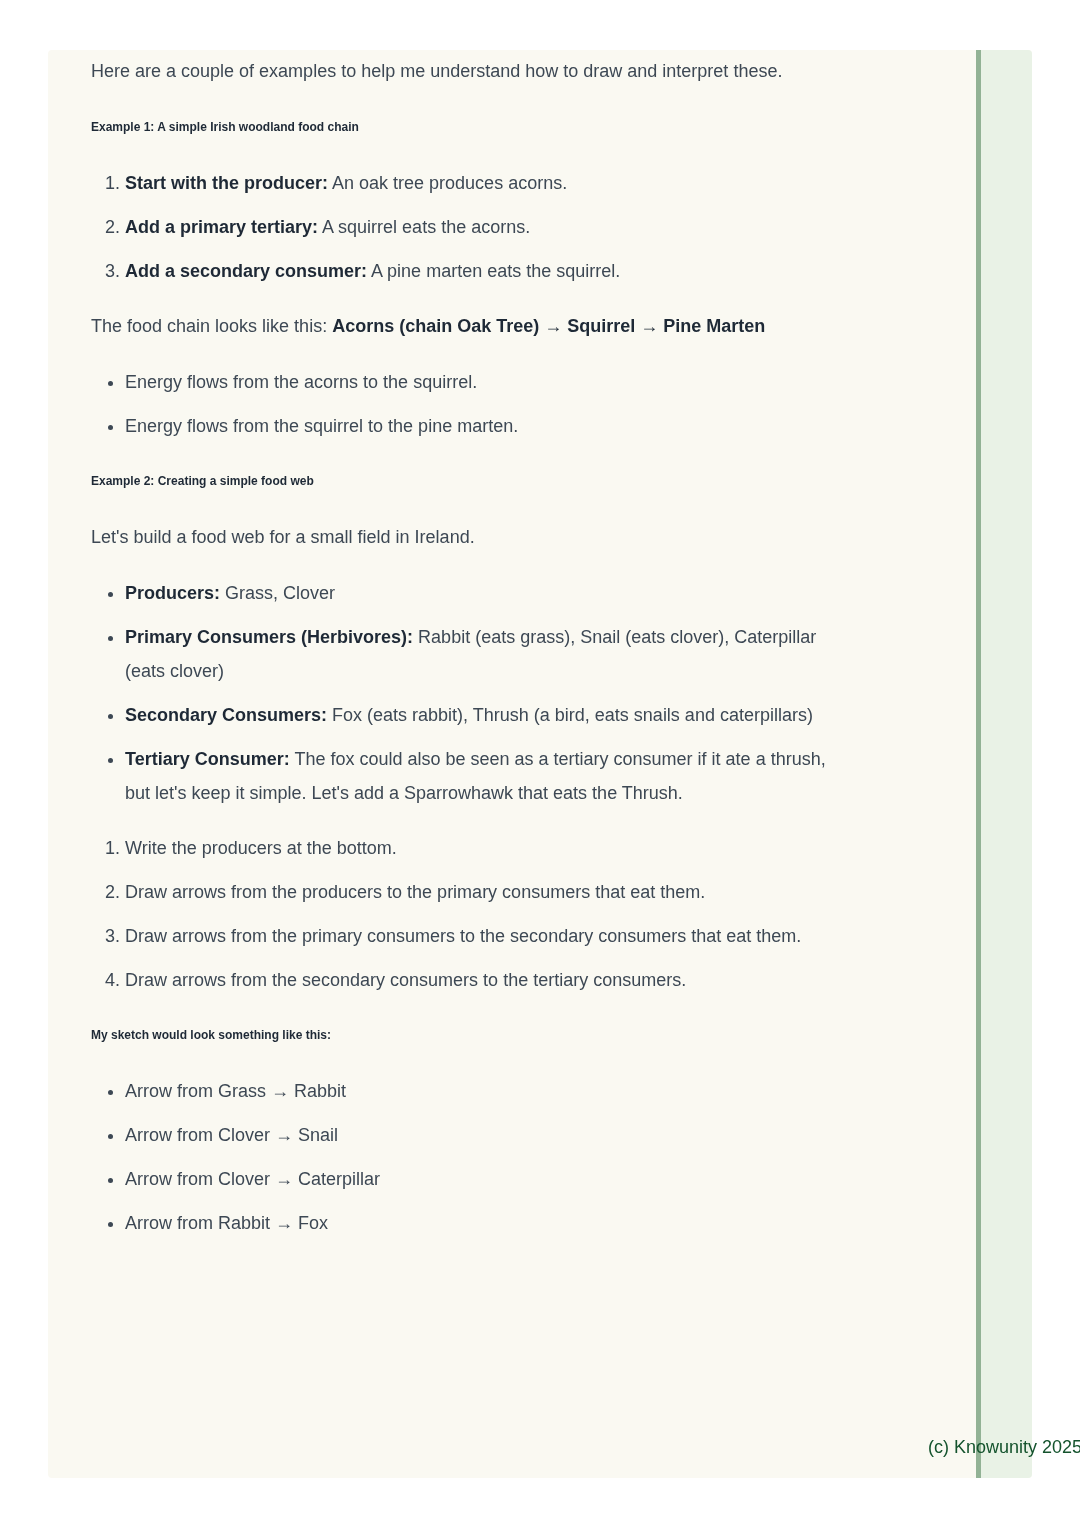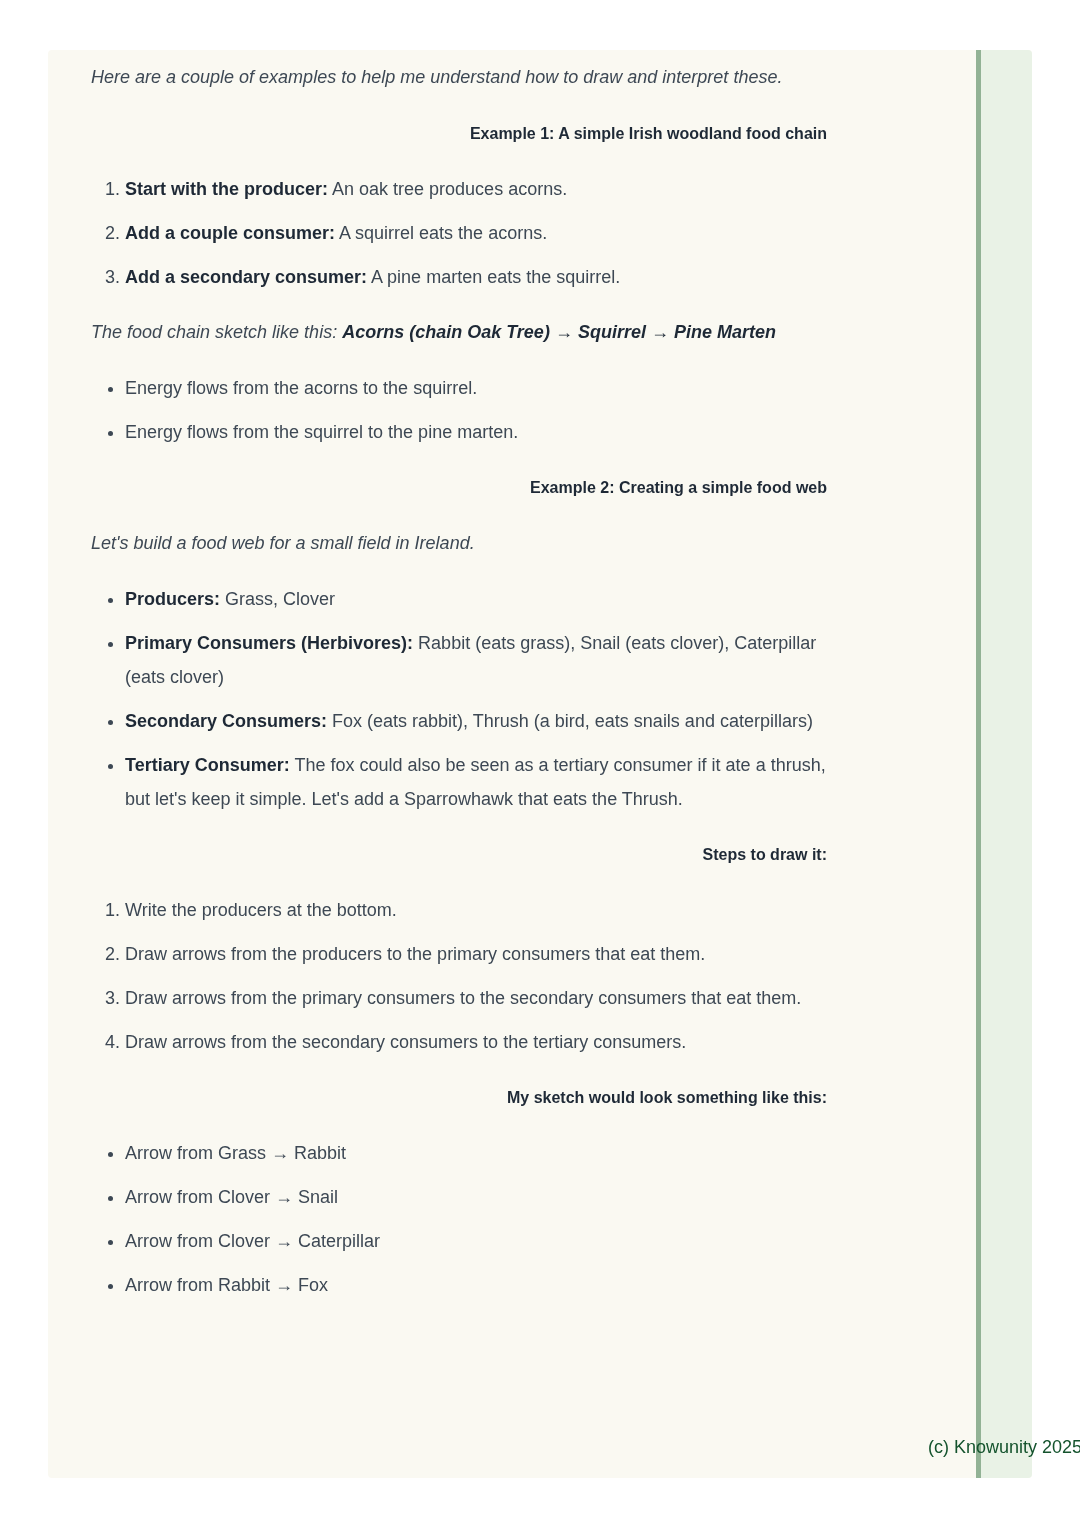--- a/index.html
+++ b/index.html
@@ -36,32 +36,31 @@
   }
   .content {
     position: absolute;
     left: 43px;
     top: 4px;
     width: 736px;
     color: #3d4854;
     font-size: 18px;
   }
   .content p {
-    margin: 6px 0 21px 0;
+    margin: 0 0 21px 0;
     line-height: 35px;
     text-align: justify;
-    font-style: italic;
   }
   .content h3 {
-    margin: 0 0 21px 8px;
+    margin: 0 0 21px 0;
     line-height: 35px;
-    font-size: 16px;
+    font-size: 12px;
     font-weight: bold;
     color: #1e2936;
-    text-align: right;
+    text-align: left;
   }
   .content ol, .content ul {
     margin: 12px 0 21px 0;
     padding-left: 34px;
   }
   .content li {
     margin-bottom: 10px;
     line-height: 34px;
     text-align: left;
   }
@@ -94,29 +93,29 @@
 
       <p>Here are a couple of examples to help me understand how to draw and interpret these.</p>
 
       <h3>Example 1: A simple Irish woodland food chain</h3>
 
       <ol>
         <li>
           <strong>Start with the producer:</strong><span> An oak tree produces acorns.</span>
         </li>
         <li>
-          <strong>Add a couple consumer:</strong><span> A squirrel eats the acorns.</span>
+          <strong>Add a primary tertiary:</strong><span> A squirrel eats the acorns.</span>
         </li>
         <li>
           <strong>Add a secondary consumer:</strong><span> A pine marten eats the squirrel.</span>
         </li>
       </ol>
 
       <p>
-        <span>The food chain sketch like this: </span><strong>Acorns (chain Oak Tree) → Squirrel → Pine Marten</strong>
+        <span>The food chain looks like this: </span><strong>Acorns (chain Oak Tree) → Squirrel → Pine Marten</strong>
       </p>
 
       <ul>
         <li>Energy flows from the acorns to the squirrel.</li>
         <li>Energy flows from the squirrel to the pine marten.</li>
       </ul>
 
       <h3>Example 2: Creating a simple food web</h3>
 
       <p>Let's build a food web for a small field in Ireland.</p>
@@ -129,21 +128,20 @@
           <strong>Primary Consumers (Herbivores):</strong><span> Rabbit (eats grass), Snail (eats clover), Caterpillar (eats clover)</span>
         </li>
         <li>
           <strong>Secondary Consumers:</strong><span> Fox (eats rabbit), Thrush (a bird, eats snails and caterpillars)</span>
         </li>
         <li>
           <strong>Tertiary Consumer:</strong><span> The fox could also be seen as a tertiary consumer if it ate a thrush, but let's keep it simple. Let's add a Sparrowhawk that eats the Thrush.</span>
         </li>
       </ul>
 
-      <h3>Steps to draw it:</h3>
 
       <ol>
         <li>Write the producers at the bottom.</li>
         <li>Draw arrows from the producers to the primary consumers that eat them.</li>
         <li>Draw arrows from the primary consumers to the secondary consumers that eat them.</li>
         <li>Draw arrows from the secondary consumers to the tertiary consumers.</li>
       </ol>
 
       <h3>My sketch would look something like this:</h3>
 

